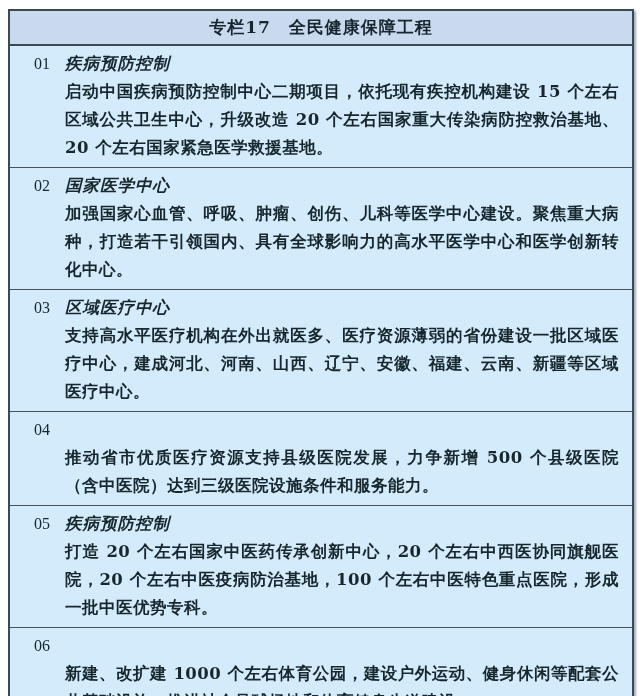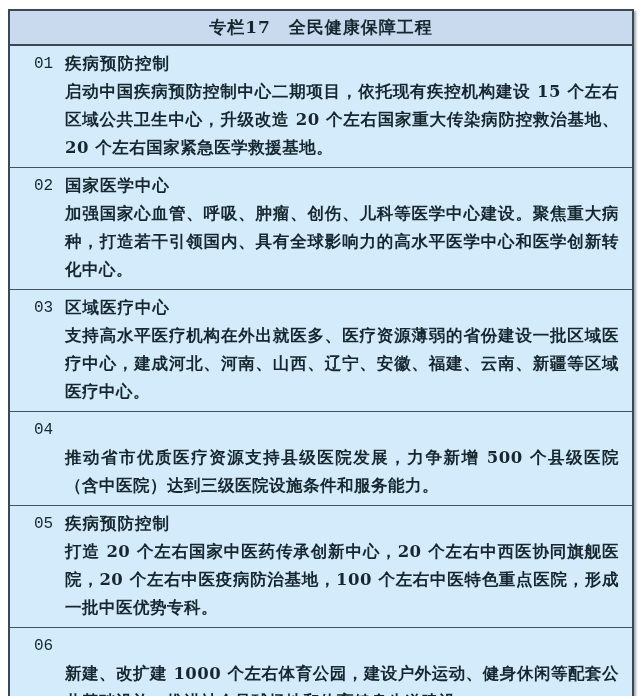--- a/index.html
+++ b/index.html
@@ -47,30 +47,31 @@
   .section:last-child {
     border-bottom: none;
   }
   .section-number {
     grid-column: 1;
     grid-row: 1;
     padding-left: 24px;
     font-size: 16px;
     line-height: 28px;
     color: #17272f;
-    font-family: Liberation Mono, monospace;
+    font-family: Liberation Serif, serif;
   }
   .section-heading {
     grid-column: 2;
     grid-row: 1;
     font-weight: bold;
     font-size: 16.5px;
     line-height: 28px;
     color: #17272f;
     letter-spacing: 1px;
+    font-style: italic;
   }
   .section-body {
     grid-column: 2;
     grid-row: 2;
     font-size: 16.5px;
     line-height: 28px;
     color: #17272f;
     padding-right: 13px;
     text-align: justify;
     letter-spacing: 0.5px;

